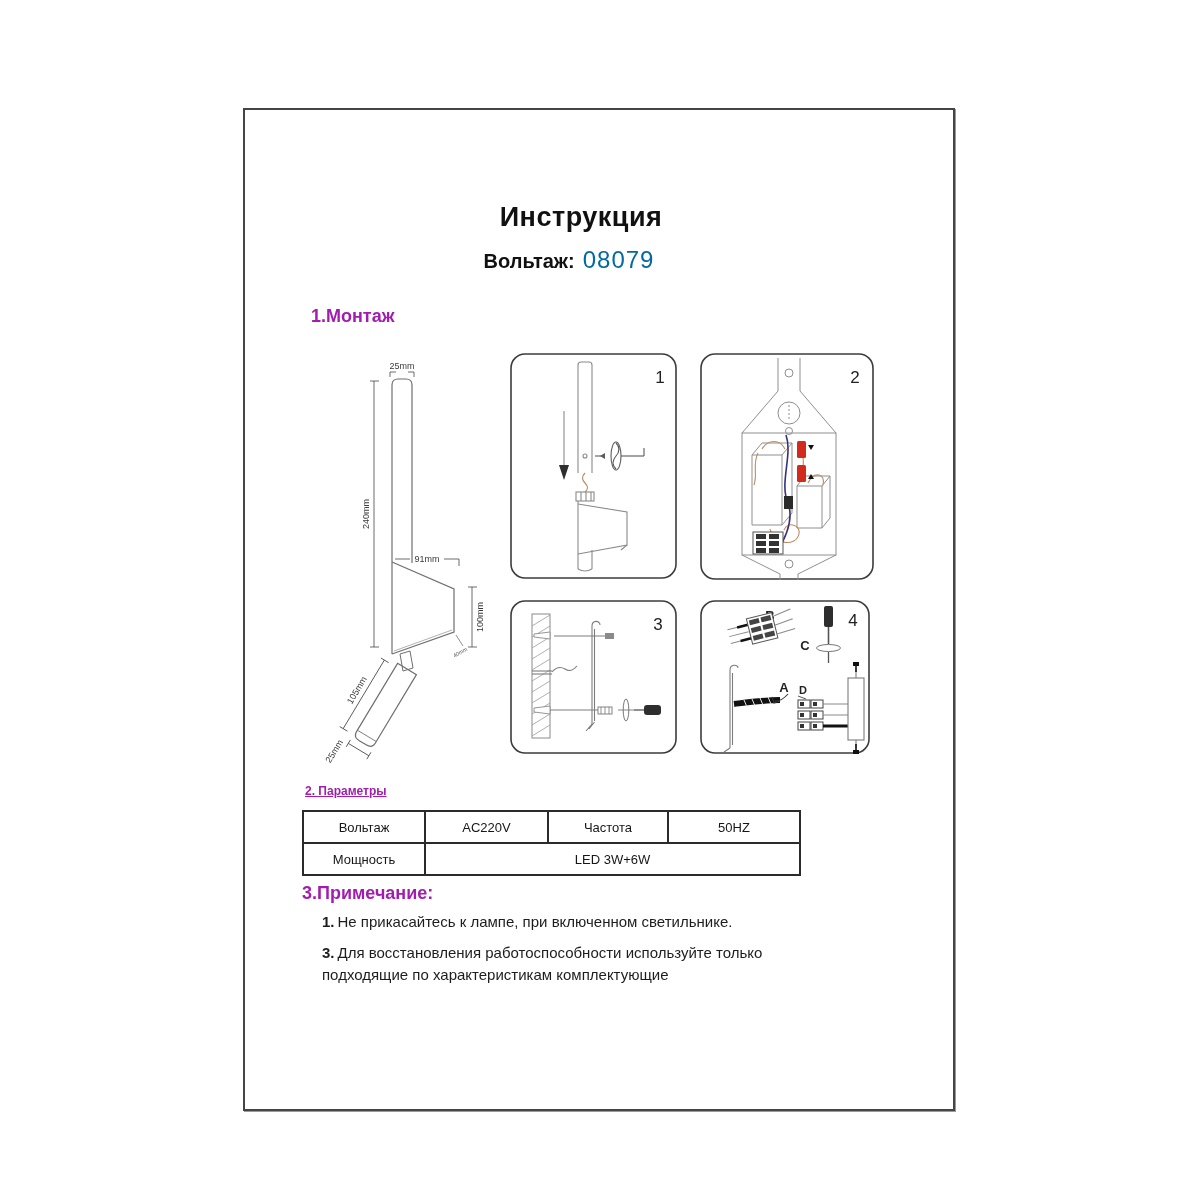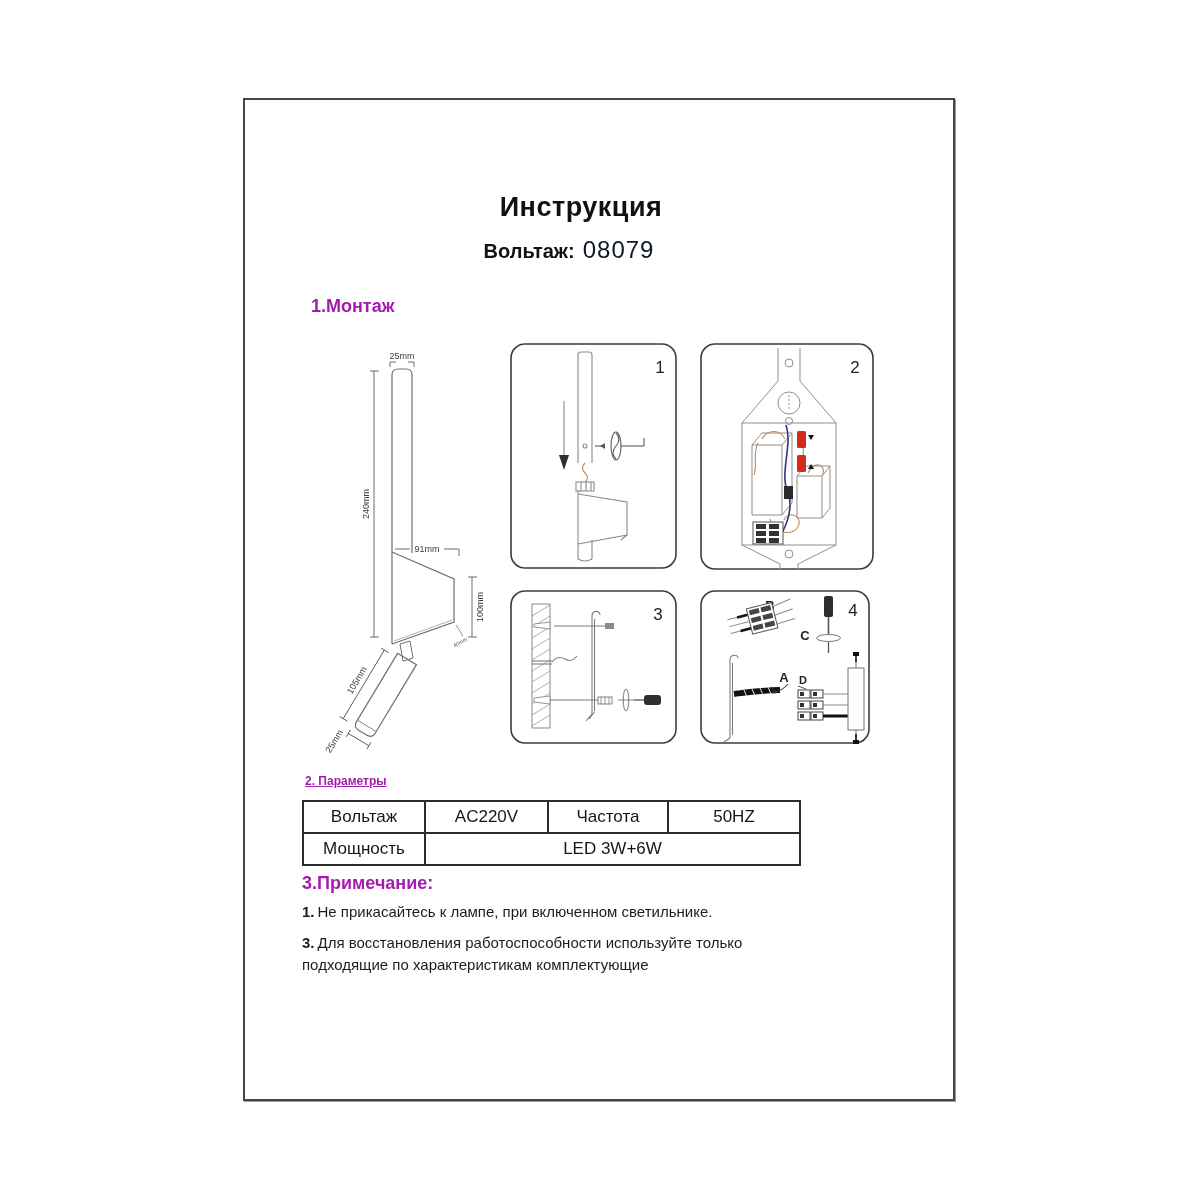--- a/index.html
+++ b/index.html
@@ -2,53 +2,53 @@
 <html><head>
 <meta charset="utf-8">
 <style>
   html,body{margin:0;padding:0;}
   body{
     width:1200px;height:1200px;background:#ffffff;position:relative;
     font-family:"Liberation Sans", sans-serif;color:#1c1c1c;
     -webkit-font-smoothing:antialiased;
   }
   .page{
-    position:absolute;left:243px;top:98px;width:708px;height:999px;
+    position:absolute;left:243px;top:108px;width:708px;height:999px;
     background:#ffffff;border:2px solid #454545;box-shadow:1px 1px 0 #9a9a9a;
   }
   .abs{position:absolute;}
   .title{
     left:0;top:92px;width:672px;text-align:center;
     font-size:27px;font-weight:bold;letter-spacing:.5px;color:#111;
   }
   .model-line{
     left:0;top:136px;width:648px;text-align:center;font-size:20px;color:#111;
   }
   .model-label{font-weight:bold;}
-  .model-value{font-weight:400;font-size:24px;letter-spacing:1px;color:#0f172a;margin-left:8px;}
+  .model-value{font-weight:400;font-size:24px;letter-spacing:1px;color:#0369a1;margin-left:8px;}
   .sec-heading{font-weight:bold;color:#a21caf;}
   .montage-heading{left:66px;top:196px;font-size:18px;}
   .params-heading{left:60px;top:674px;font-size:12px;text-decoration:underline;}
   .notes-heading{left:57px;top:773px;font-size:18px;}
   svg{position:absolute;overflow:visible;}
   svg text{font-family:"Liberation Sans", sans-serif;}
   .panel-num{font-size:17px;fill:#222;}
   .wire-label{font-size:13px;font-weight:bold;fill:#222;}
   .dim-text{font-size:9px;fill:#3a3a3a;}
   table.params{
     position:absolute;left:57px;top:700px;border-collapse:collapse;table-layout:fixed;
-    font-size:17px;color:#161616;
+    font-size:13px;color:#161616;
   }
   table.params td{
     border:2px solid #2b2b2b;height:30px;text-align:center;vertical-align:middle;
     padding:0;overflow:hidden;white-space:nowrap;
   }
   td.b{font-weight:normal;}
   .notes{left:57px;top:801px;width:515px;font-size:15px;line-height:22px;color:#1d1d1d;}
-  .note{margin-bottom:9px;}
+  .note{margin-bottom:9px;margin-left:20px;}
   .note b{font-weight:bold;margin-right:3px;}
 </style>
 </head>
 <body>
 
 <div class="page">
 
   <div class="abs title">Инструкция</div>
   <div class="abs model-line">
     <span class="model-label">Вольтаж:</span><span class="model-value">08079</span>

